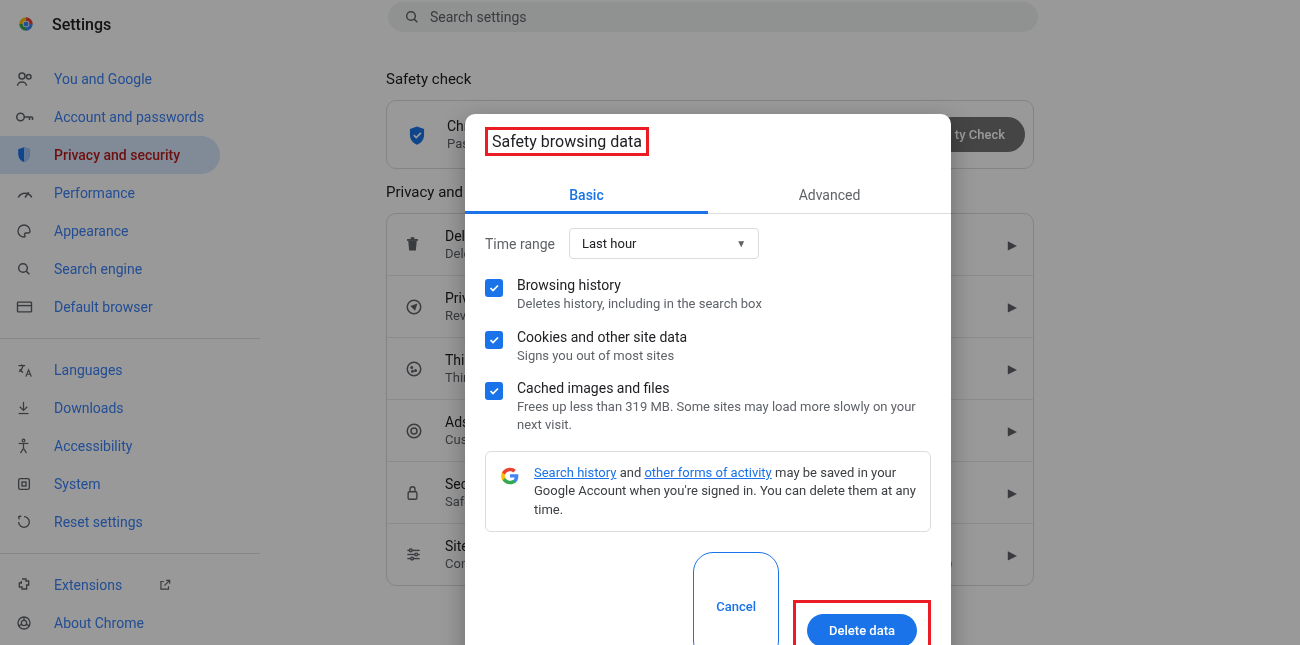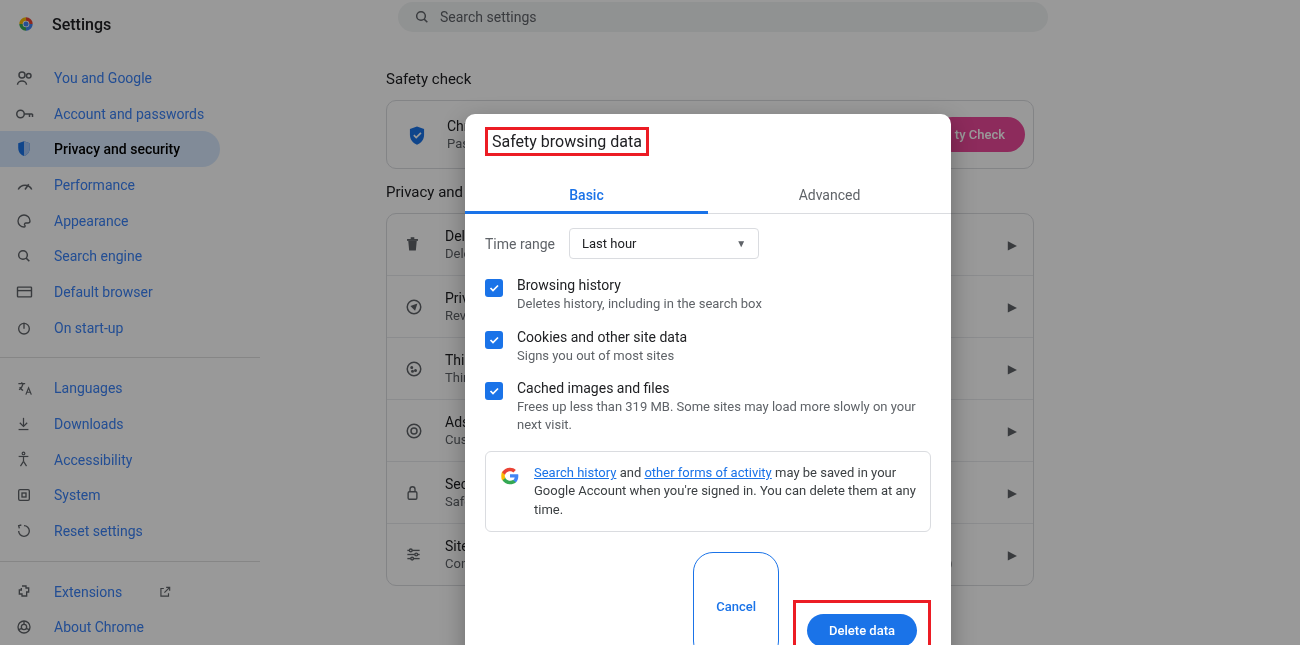--- a/index.html
+++ b/index.html
@@ -1,44 +1,44 @@
 <!DOCTYPE html>
 <html><head>
 <meta charset="utf-8">
 <style>
   * { box-sizing: border-box; margin: 0; padding: 0; font-family: -apple-system, BlinkMacSystemFont, "Segoe UI", Roboto, Arial, sans-serif; }
   body { width: 1300px; height: 645px; overflow: hidden; background: #fff; position: relative; }
 
   .header { display: flex; align-items: center; padding: 8px 16px; height: 48px; gap: 16px; position: relative; }
   .chrome-logo { width: 20px; height: 20px; flex-shrink: 0; }
   .settings-title { font-size: 16px; font-weight: 500; color: #202124; }
-  .search-bar { position: absolute; left: 398px; top: 2px; height: 30px; display: flex; align-items: center; background:#f1f3f4; border-radius: 20px; padding: 0 16px; width: 650px; color:#5f6368;}
+  .search-bar { position: absolute; left: 388px; top: 2px; height: 30px; display: flex; align-items: center; background:#f1f3f4; border-radius: 20px; padding: 0 16px; width: 650px; color:#5f6368;}
   .search-bar .icon { margin-right: 10px; font-size: 15px; }
   .search-placeholder { font-size: 14px; color:#5f6368; }
 
   .content-area { display: flex; height: calc(100% - 48px); }
 
   .sidebar { width: 260px; padding-top: 12px; display:flex; flex-direction:column; }
   .nav-item { display:flex; align-items:center; height: 38px; padding-left: 16px; gap:18px; cursor:pointer; border-radius: 0 20px 20px 0; margin-right: 40px; font-size:14px; color:#3b82f6;}
   .nav-item.active { background:#d7e8fd; color:#1a73e8; }
-  .nav-item.active .nav-label { color:#000000; font-weight:500; }
+  .nav-item.active .nav-label { color:#b91c1c; font-weight:500; }
   .nav-icon { width:20px; text-align:center; font-size:15px; color:#5f6368; }
   .nav-item.active .nav-icon { color:#1a73e8; }
   .nav-divider { border-top:1px solid #e0e0e0; margin:12px 0;}
   .ext-item { display:flex; align-items:center; justify-content:space-between; padding-right:48px;}
   .ext-open { font-size:13px; color:#5f6368;}
 
   .main { flex:1; padding: 2px 0 0 126px; }
   .section-title { font-size:15px; color:#202124; margin: 14px 0 12px 0;}
   .card { width: 648px; border:1px solid #dadce0; border-radius: 10px; }
   .safety-row { display:flex; align-items:center; padding:16px 8px 16px 20px; }
   .shield-icon { width:20px; height:20px; margin-right:20px; color:#1a73e8;}
   .safety-text .t1 { font-size:14px; color:#202124;}
   .safety-text .t2 { font-size:13px; color:#5f6368; margin-top:2px;}
-  .safety-btn { margin-left:auto; background:#ec4899; color:#fff; border:none; font-size:13px; font-weight:500; padding:10px 20px; border-radius: 18px; }
+  .safety-btn { margin-left:auto; background:#737373; color:#fff; border:none; font-size:13px; font-weight:500; padding:10px 20px; border-radius: 18px; }
 
   .ps-row { display:flex; align-items:center; padding:14px 18px; border-bottom:1px solid #e8eaed; position:relative; }
   .ps-row:last-child { border-bottom:none;}
   .ps-icon {width:20px; color:#5f6368; font-size:16px; margin-right:20px; text-align:center; flex-shrink:0;}
   .ps-text .t1 { font-size:14px; color:#202124;}
   .ps-text .t2 { font-size:13px; color:#5f6368; margin-top:2px;}
   .ps-chevron { position:absolute; right:16px; color:#5f6368; font-size:12px;}
 
   
   .overlay { position:absolute; inset:0; background: rgba(0,0,0,0.4); }
@@ -155,29 +155,20 @@
       </div>
     <div class="nav-item">
         <span class="nav-icon">
           <svg width="17" height="14" viewBox="0 0 24 20" fill="none" stroke="#5f6368" stroke-width="2">
             <rect x="2" y="3" width="20" height="14" rx="1"></rect>
             <line x1="2" y1="8" x2="22" y2="8"></line>
           </svg>
         </span>
         <span class="nav-label">Default browser</span>
       </div>
-    <div class="nav-item">
-        <span class="nav-icon">
-          <svg width="16" height="16" viewBox="0 0 24 24" fill="none" stroke="#5f6368" stroke-width="2">
-            <circle cx="12" cy="13" r="8"></circle>
-            <line x1="12" y1="4" x2="12" y2="13"></line>
-          </svg>
-        </span>
-        <span class="nav-label">On start-up</span>
-      </div>
     <div class="nav-divider"></div>
     <div class="nav-item">
         <span class="nav-icon">
           <svg width="17" height="15" viewBox="0 0 24 22" fill="none" stroke="#5f6368" stroke-width="1.8">
             <path d="M3 4h10M8 2v2M10 4c-1 4-3 7-6 9M5 9c1 2 3 4 5 5"></path>
             <path d="M14 20l4-10 4 10M15.5 16.5h5"></path>
           </svg>
         </span>
         <span class="nav-label">Languages</span>
       </div>

